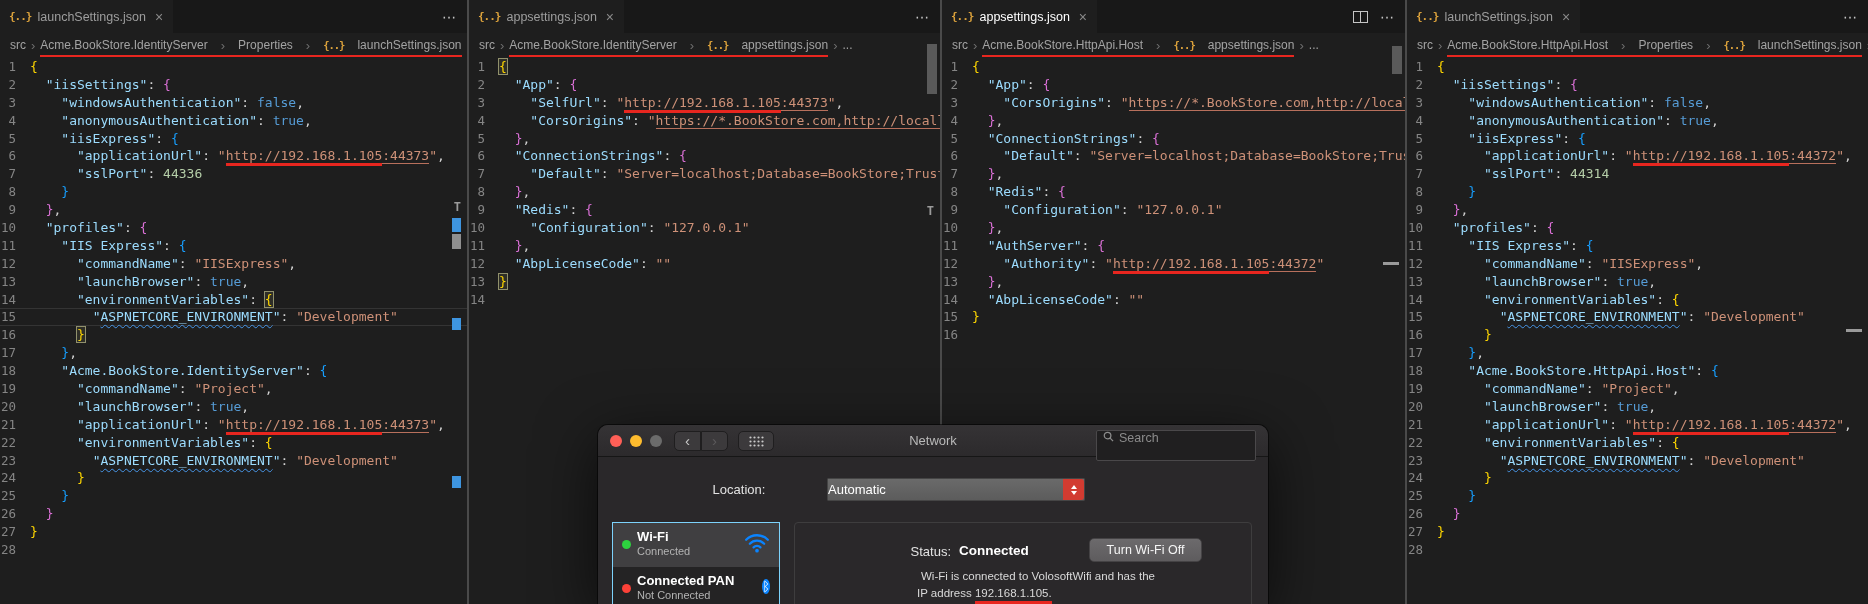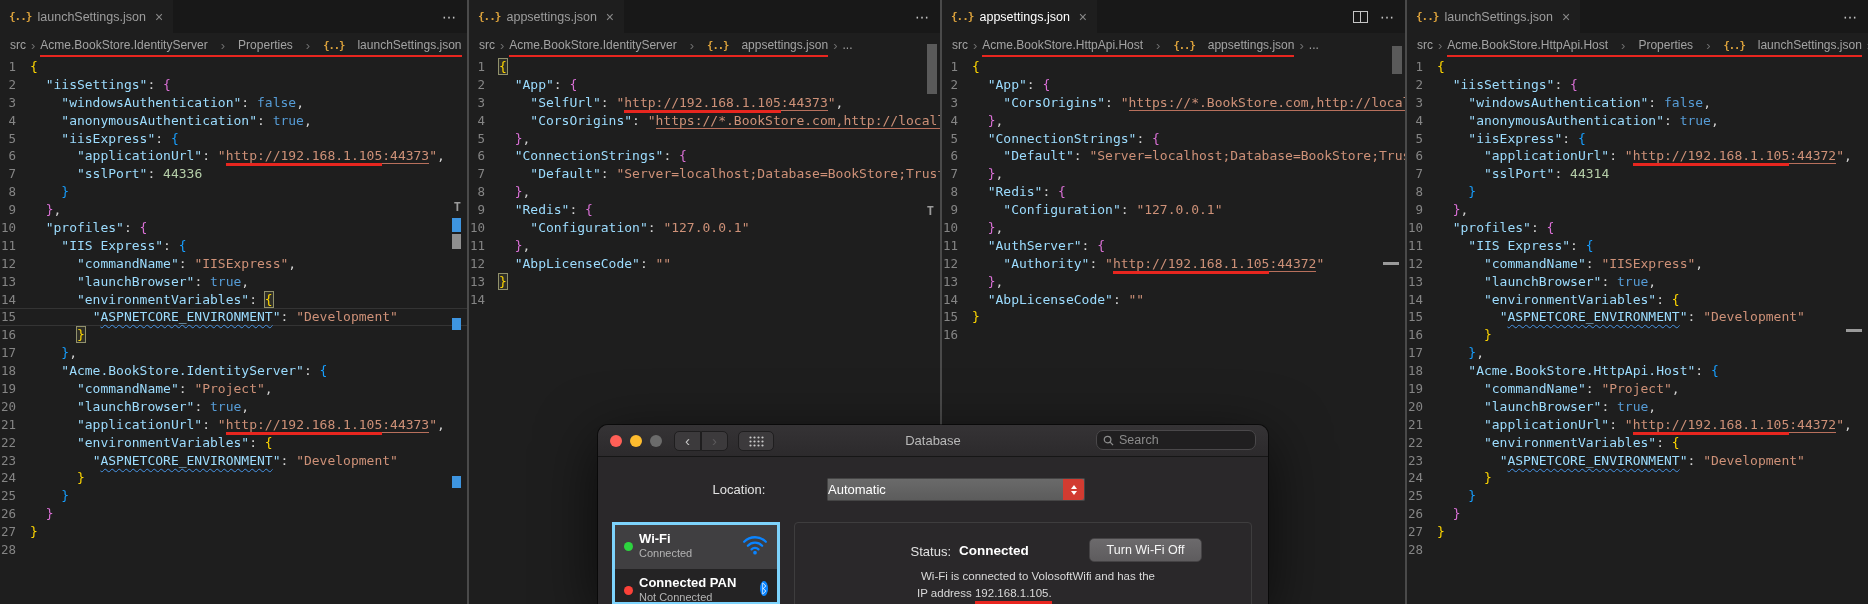--- a/index.html
+++ b/index.html
@@ -57,33 +57,33 @@
   .tl { position:absolute; top:10px; width:12px; height:12px; border-radius:50%; }
   .tl.red { left:12px; background:#ff5f57; } .tl.yellow { left:32px; background:#febc2e; } .tl.gray { left:52px; background:#6b6b6b; }
   .nav-btn { position:absolute; top:6px; width:27px; height:20px; background:#3c3a3c; border:1px solid #1f1e1f;
              color:#c9c9c9; font-size:15px; text-align:center; line-height:18px; }
   .nav-back { left:76px; border-radius:5px 0 0 5px; }
   .nav-fwd { left:103px; border-radius:0 5px 5px 0; color:#5c5a5c; }
   .grid-btn { position:absolute; left:140px; top:6px; width:36px; height:20px; background:#3c3a3c; border:1px solid #1f1e1f;
               border-radius:5px; display:flex; align-items:center; justify-content:center; }
   .dlg-title { position:absolute; left:0; right:0; top:0; height:32px; text-align:center; line-height:32px;
                color:#b9b9b9; font-size:13px; }
-  .search-box { position:absolute; right:12px; top:5px; width:160px; height:20px; background:#201f20;
-                border:1px solid #4a484a; border-radius:7px; display:flex; align-items:center; padding:0 6px; gap:5px; }
+  .search-box { position:absolute; right:12px; top:5px; width:160px; height:31px; background:#201f20;
+                border:1px solid #4a484a; border-radius:2px; display:flex; padding:0 6px; gap:5px; }
   .search-box span { color:#8b8b8b; font-size:12.5px; }
 
   .loc-label { position:absolute; left:60px; top:57px; width:162px; text-align:center; font-size:13px; color:#e2e2e2; }
   .loc-select { position:absolute; left:229px; top:53px; width:258px; height:23px; background:linear-gradient(#6a6a6a,#5c5c5c);
                 border:1px solid #454545; border-radius:1px; color:#ffffff; font-size:13px; line-height:21px; }
   .loc-stepper { position:absolute; right:0; top:0; bottom:0; width:21px; background:#d23b31; border-radius:0 3px 3px 0;
                  display:flex; flex-direction:column; align-items:center; justify-content:center; gap:2px; }
   .arr-up { width:0; height:0; border-left:3.5px solid transparent; border-right:3.5px solid transparent; border-bottom:4.5px solid #fff; }
   .arr-dn { width:0; height:0; border-left:3.5px solid transparent; border-right:3.5px solid transparent; border-top:4.5px solid #fff; }
 
-  .svc-list { position:absolute; left:14px; top:97px; width:168px; bottom:-1px; background:#242324; border:3px solid #7dd3fc; }
+  .svc-list { position:absolute; left:14px; top:97px; width:168px; bottom:-1px; background:#242324; border:1px solid #7dd3fc; }
   .svc-row { position:relative; height:44px; padding:6px 8px 0 24px; }
   .svc-row.selected { background:#403f41; }
   .svc-dot { position:absolute; left:9px; top:17px; width:9px; height:9px; border-radius:50%; }
   .svc-name { color:#ffffff; font-size:13px; font-weight:bold; }
   .svc-status { color:#b3b3b3; font-size:11px; margin-top:1px; }
   .svc-ic { position:absolute; right:9px; top:9px; }
   .bt-circle { width:21px; height:21px; border-radius:50%; background:#0a84ff; color:#fff; text-align:center;
                line-height:21px; font-size:13px; font-family:"DejaVu Sans", sans-serif; }
 
   .detail-panel { position:absolute; left:196px; top:97px; width:458px; bottom:-6px; border:1px solid #3e3d3e; border-radius:4px; }
@@ -324,21 +324,21 @@
             <circle cx="5.5" cy="5.5" r="1.1"></circle>
             <circle cx="9.5" cy="5.5" r="1.1"></circle>
             <circle cx="13.5" cy="5.5" r="1.1"></circle>
           <circle cx="1.5" cy="9.5" r="1.1"></circle>
             <circle cx="5.5" cy="9.5" r="1.1"></circle>
             <circle cx="9.5" cy="9.5" r="1.1"></circle>
             <circle cx="13.5" cy="9.5" r="1.1"></circle>
         </g>
       </svg>
     </span>
-    <span class="dlg-title">Database</span>
+    <span class="dlg-title">Network</span>
     <span class="search-box">
       <svg width="11" height="11" viewBox="0 0 12 12">
         <circle cx="5" cy="5" r="3.6" fill="none" stroke="#8b8b8b" stroke-width="1.4"></circle>
         <line x1="7.8" y1="7.8" x2="11" y2="11" stroke="#8b8b8b" stroke-width="1.4"></line>
       </svg>
       <span>Search</span>
     </span>
   </div>
 
   <span class="loc-label">Location:</span>

